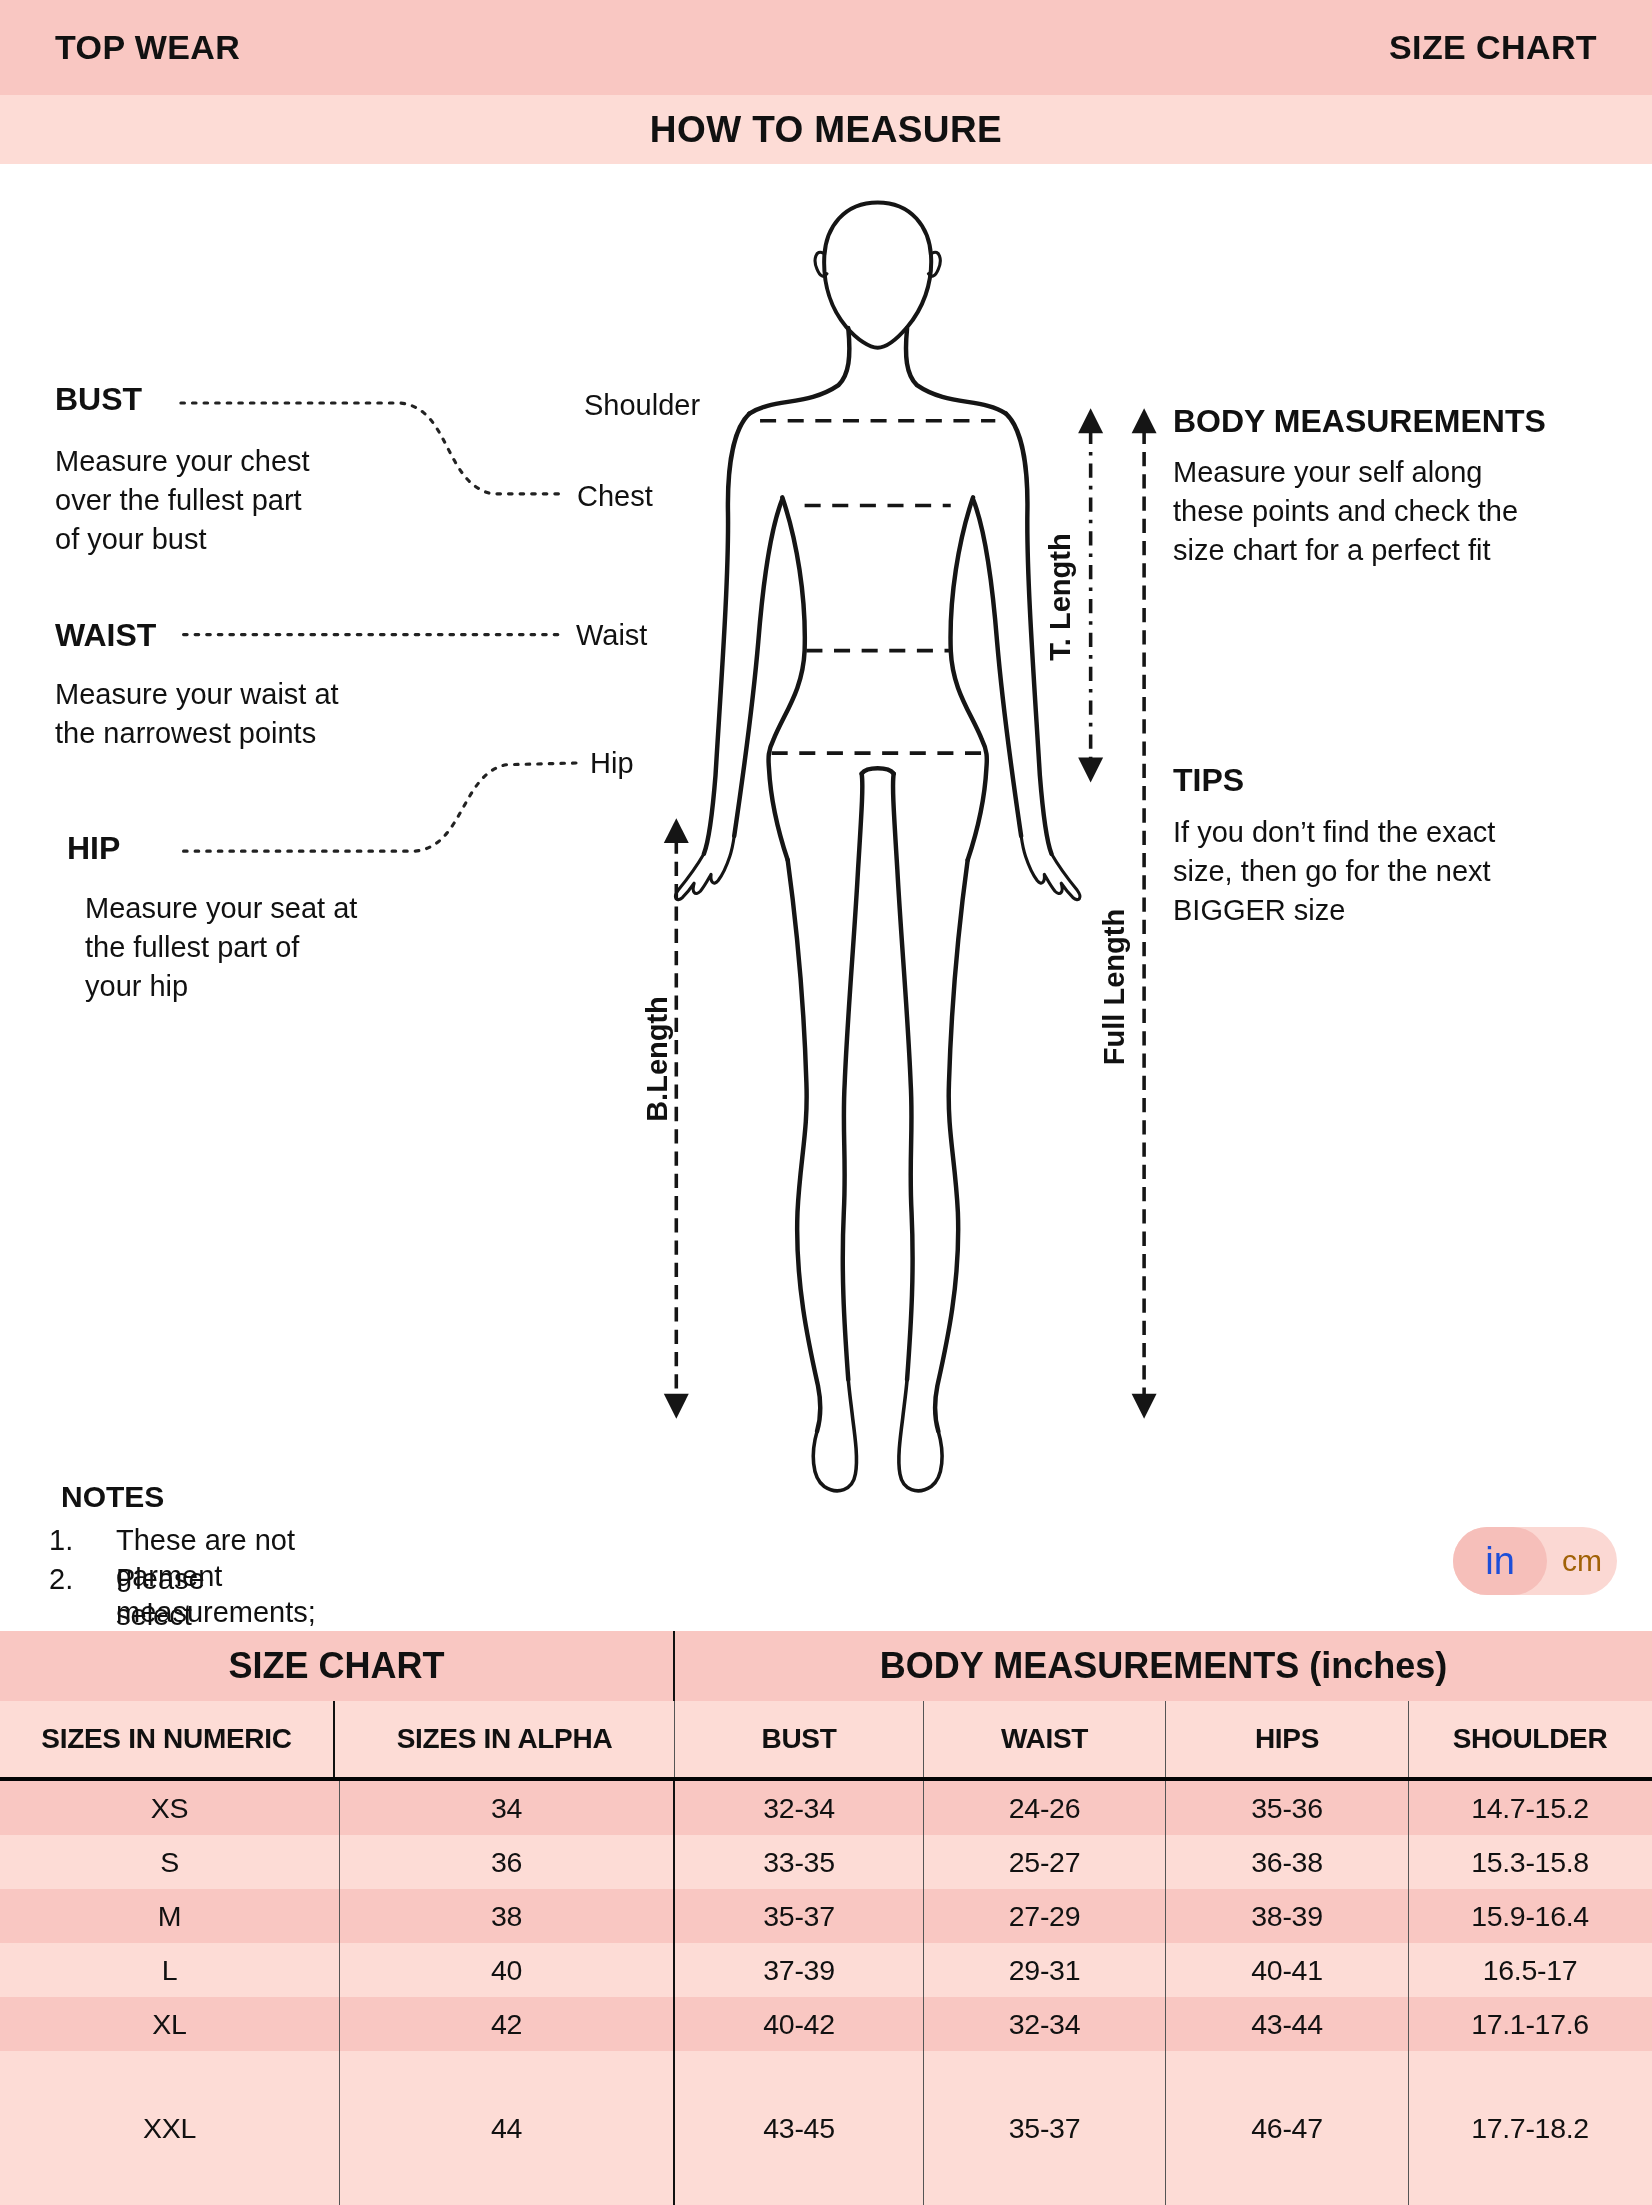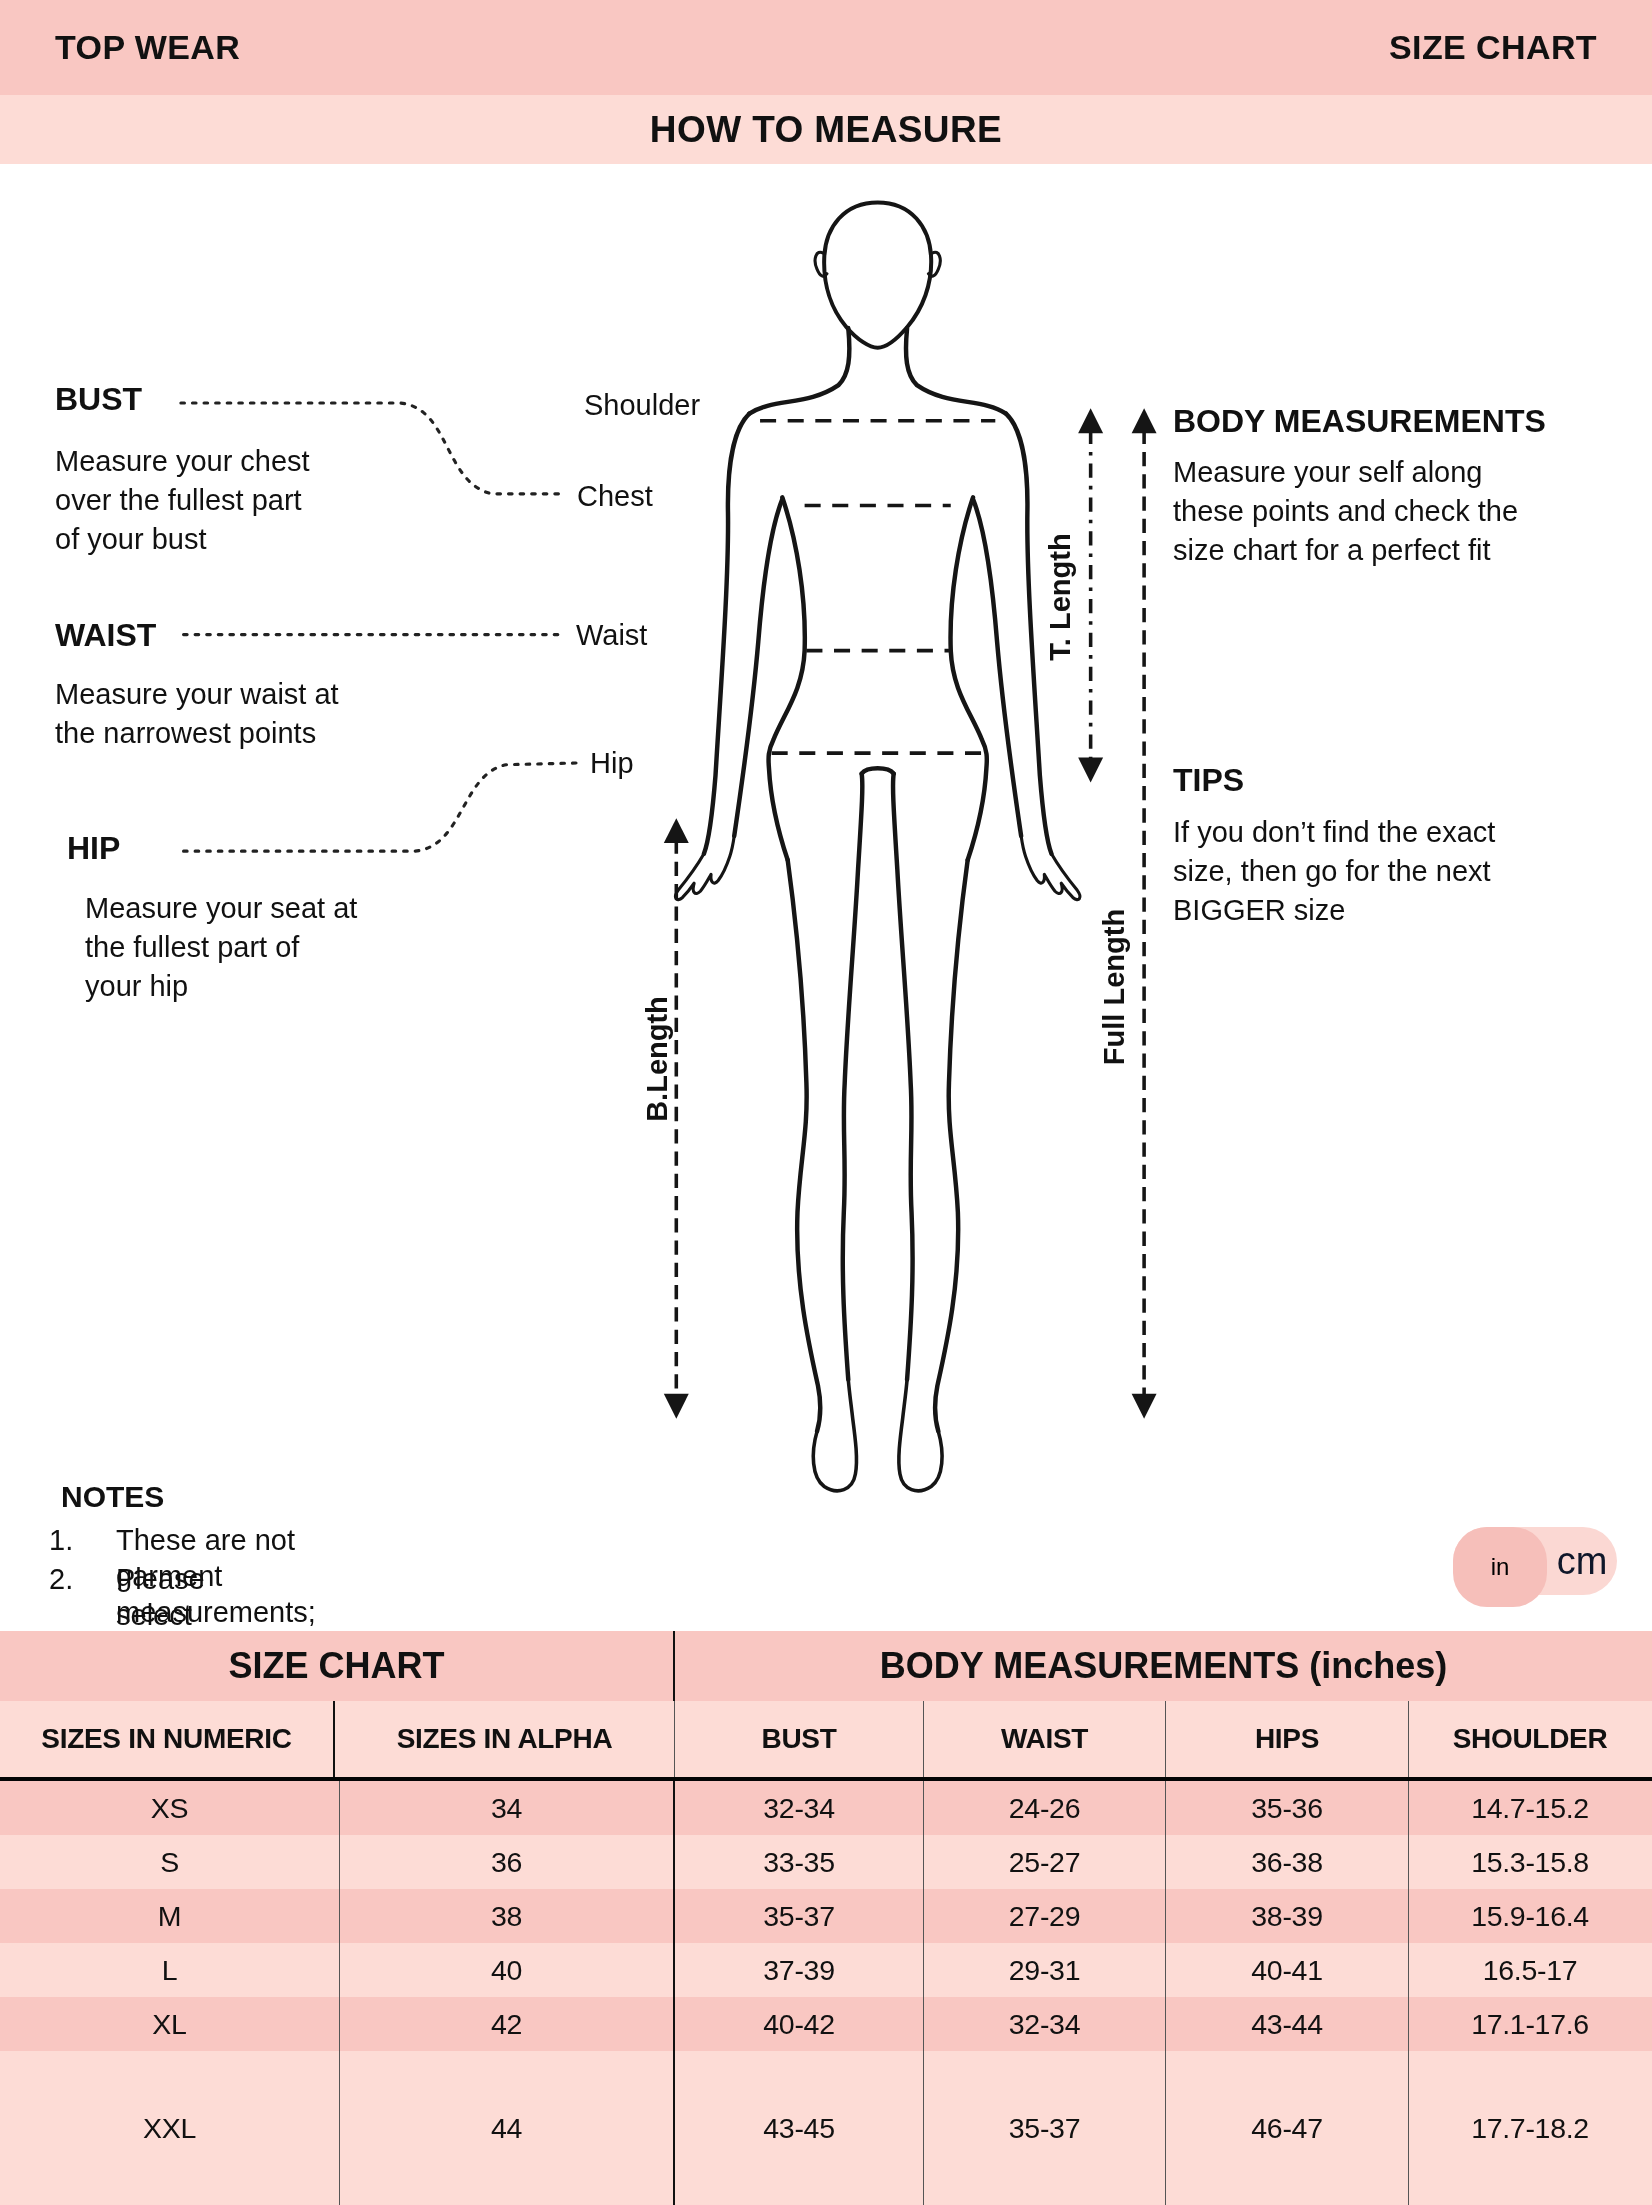--- a/index.html
+++ b/index.html
@@ -31,27 +31,27 @@
   
   .note-row{position:absolute;font-size:29px;line-height:36px;}
   .note-num{position:absolute;left:49px;}
   .note-text{position:absolute;left:116px;}
   
   .toggle{
     position:absolute;left:1453px;top:1527px;width:164px;height:68px;
     background:#fbd8d3;border-radius:34px;cursor:pointer;
   }
   .toggle .seg-in{
-    position:absolute;left:0;top:0;width:94px;height:80px;border-radius:34px;
+    position:absolute;left:0;top:0;width:94px;height:68px;border-radius:34px;
     background:#f6bfba;display:flex;align-items:center;justify-content:center;
-    font-size:24px;color:#000000;
+    font-size:38px;color:#1d4ed8;
   }
   .toggle .seg-cm{
     position:absolute;right:0;top:0;width:70px;height:68px;
-    display:flex;align-items:center;justify-content:center;font-size:38px;color:#0f172a;
+    display:flex;align-items:center;justify-content:center;font-size:30px;color:#a16207;
   }
   
   .sizetable{position:absolute;left:0;top:1631px;width:100%;bottom:0;display:flex;flex-direction:column;}
   .trow{display:flex;width:100%;}
   .cell{
     display:flex;align-items:center;justify-content:center;box-sizing:border-box;
     font-size:28.5px;letter-spacing:-0.3px;
   }
   .thead{height:70px;background:#f9c7c2;}
   .thead .cell{font-weight:bold;font-size:36px;letter-spacing:0;}

